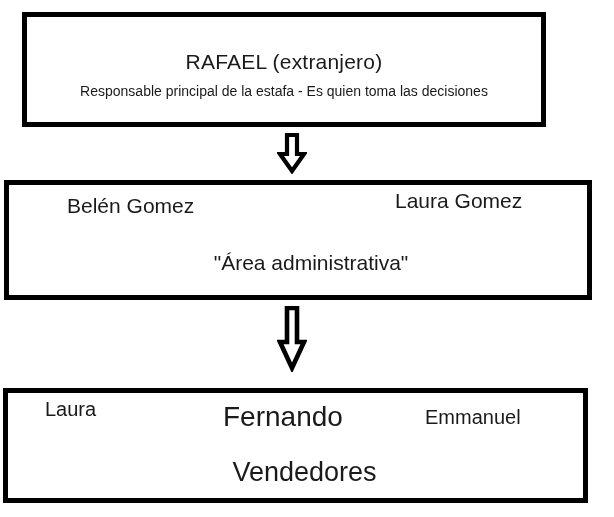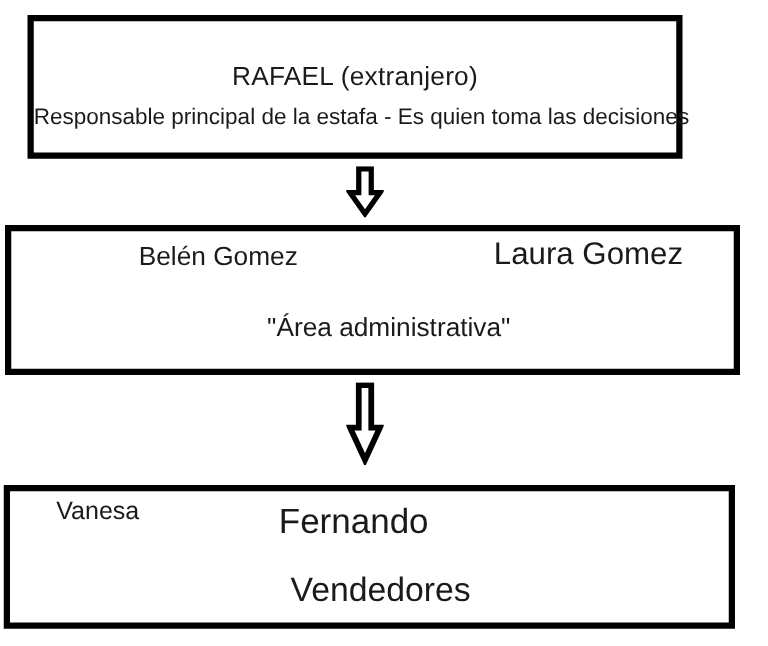--- a/index.html
+++ b/index.html
@@ -27,25 +27,25 @@
 
   .top-title {
     left: 0; right: 0; top: 33px;
     text-align: center;
     font-size: 21px;
     letter-spacing: 0.2px;
   }
   .top-subtitle {
     left: 0; right: 0; top: 66px;
     text-align: center;
-    font-size: 18px;
+    font-size: 14px;
   }
 
-  .name-belen  { left: 58px;  top: 9px;  font-size: 21px; margin-left: 44px; }
-  .name-laura  { left: 386px; top: 4px;  font-size: 25px; }
+  .name-belen  { left: 58px;  top: 9px;  font-size: 21px; }
+  .name-laura  { left: 386px; top: 4px;  font-size: 21px; }
   .area-label  { left: 0; right: 0; top: 66px; text-align: center; font-size: 21px; padding-left: 26px; }
 
   .name-vanesa   { left: 37px;  top: 5px;  font-size: 20px; }
   .name-fernando { left: 215px; top: 8px;  font-size: 28px; }
   .name-emmanuel { left: 417px; top: 13px; font-size: 20px; }
   .vend-label    { left: 0; right: 0; top: 64px; text-align: center; font-size: 27px; padding-left: 18px; }
 
   .arrow { position: absolute; }
   .arrow-1 { left: 277px; top: 133px; }
   .arrow-2 { left: 277px; top: 306px; }
@@ -72,18 +72,19 @@
     <div class="abs area-label">"Área administrativa"</div>
   </div>
 
   <div class="arrow arrow-2">
     <svg width="30" height="66" viewBox="0 0 30 66" aria-hidden="true">
       <polygon points="10,2 20,2 20,36 27,36 15,62 3,36 10,36" fill="#ffffff" stroke="#000000" stroke-width="4.6" stroke-linejoin="miter"></polygon>
     </svg>
   </div>
 
   <div class="org-box box-bottom">
-    <div class="abs name-vanesa">Vanesa</div>
+    <div class="abs name-vanesa">Laura</div>
     <div class="abs name-fernando">Fernando</div>
+    <div class="abs name-emmanuel">Emmanuel</div>
     <div class="abs vend-label">Vendedores</div>
   </div>
 
 </div>
 
 </body></html>

